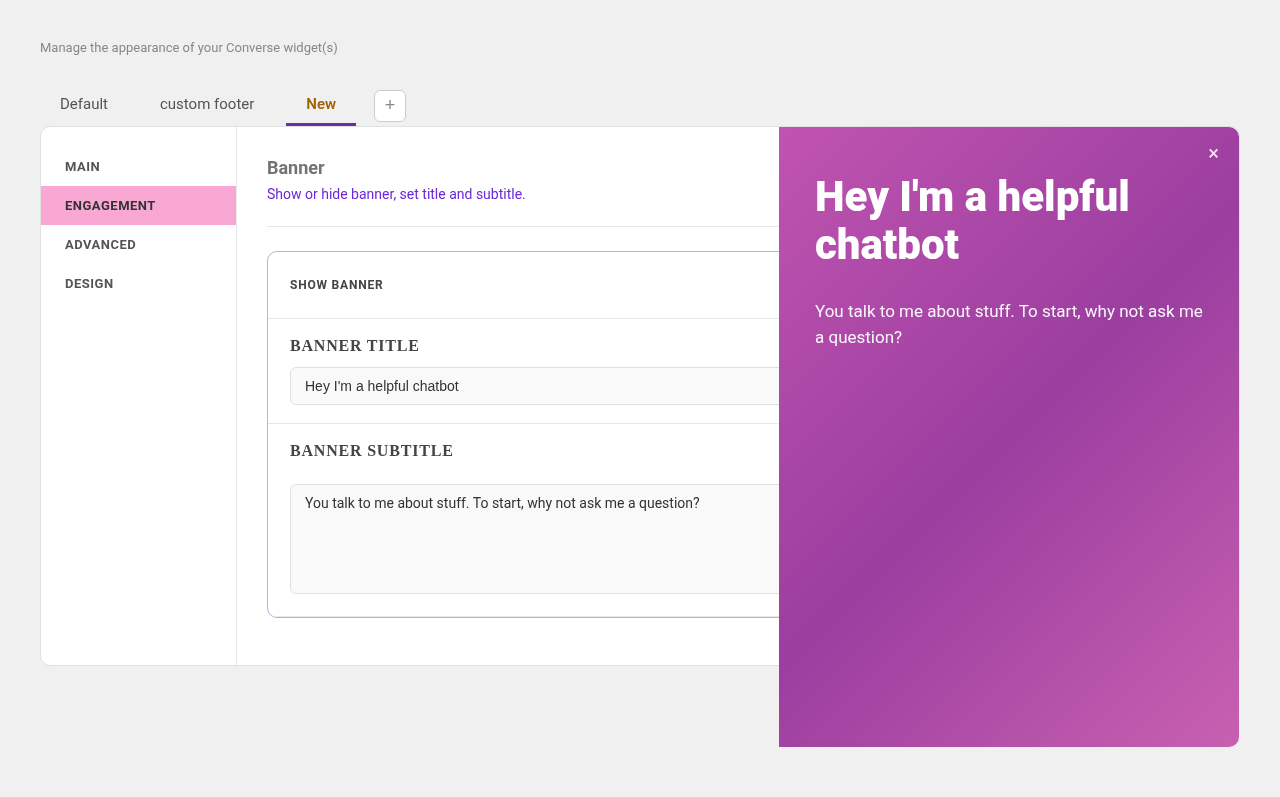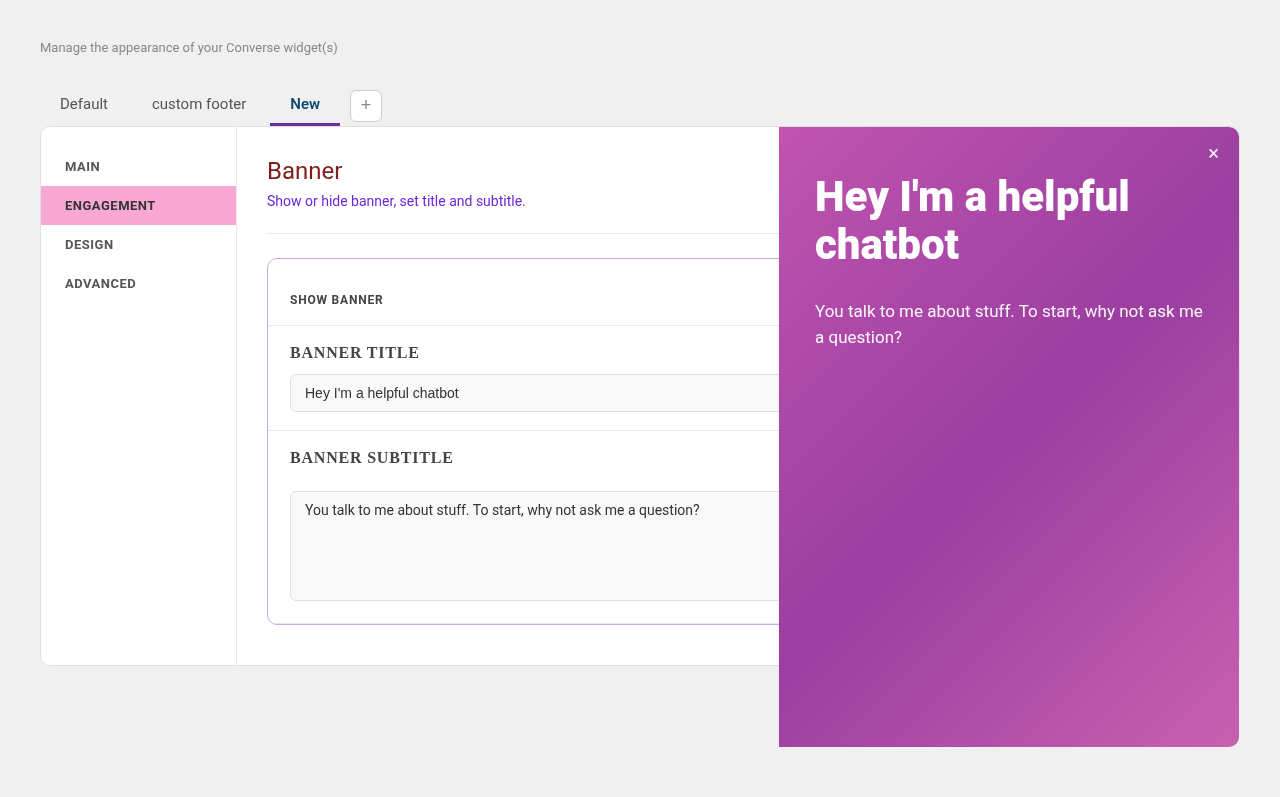--- a/index.html
+++ b/index.html
@@ -21,34 +21,34 @@
     }
     .page-subtitle {
       font-size: 13px;
       color: #888;
       margin-bottom: 30px;
     }
     
     .tabs-bar {
       display: flex;
       align-items: center;
-      gap: 4px;
+      gap: 12px;
       border-bottom: none;
       margin-bottom: 0;
     }
     .tab-item {
       padding: 10px 20px;
       font-size: 15px;
       color: #555;
       cursor: pointer;
       border-bottom: 3px solid transparent;
       user-select: none;
     }
     .tab-item.active {
-      color: #0c4a6e;
+      color: #a16207;
       border-bottom: 3px solid #6b2fa0;
       font-weight: 600;
       text-align: center;
     }
     .tab-add-btn {
       width: 32px;
       height: 32px;
       border: 1.5px solid #ccc;
       border-radius: 6px;
       background: white;
@@ -104,23 +104,23 @@
       background: white;
       padding: 8px 16px;
       border-radius: 6px;
       font-size: 13px;
       font-weight: 600;
       color: #555;
       cursor: pointer;
       letter-spacing: 0.5px;
     }
     .section-title {
-      font-size: 24px;
-      font-weight: 400;
-      color: #7f1d1d;
+      font-size: 18px;
+      font-weight: 700;
+      color: #737373;
       margin-bottom: 8px;
     }
     .section-desc {
       font-size: 14px;
       color: #6d28d9;
       margin-bottom: 24px;
     }
     .divider {
       border: none;
       border-top: 1.5px solid #e8e8e8;
@@ -128,21 +128,21 @@
     }
     
     .settings-card {
       border: 1.5px solid #c8a8e0;
       border-radius: 10px;
       overflow: hidden;
     }
     .settings-row {
       padding: 18px 22px;
       display: flex;
-      align-items: flex-end;
+      align-items: center;
       justify-content: space-between;
       border-bottom: 1.5px solid #e8e8e8;
     }
     .settings-row:last-child {
       border-bottom: none;
     }
     .settings-row-label {
       font-size: 12px;
       font-weight: 700;
       color: #444;
@@ -275,22 +275,22 @@
     <div class="tab-item">custom footer</div>
     <div class="tab-item active">New</div>
     <button class="tab-add-btn">+</button>
   </div>
 
   <div class="content-area">
 
     <nav class="sidebar">
       <div class="sidebar-item">MAIN</div>
       <div class="sidebar-item active">ENGAGEMENT</div>
+      <div class="sidebar-item">ADVANCED</div>
       <div class="sidebar-item">DESIGN</div>
-      <div class="sidebar-item">ADVANCED</div>
     </nav>
 
     <div class="main-panel">
       <button class="actions-btn">ACTIONS</button>
 
       <h2 class="section-title">Banner</h2>
       <p class="section-desc">Show or hide banner, set title and subtitle.</p>
       <hr class="divider">
 
       <div class="settings-card">

